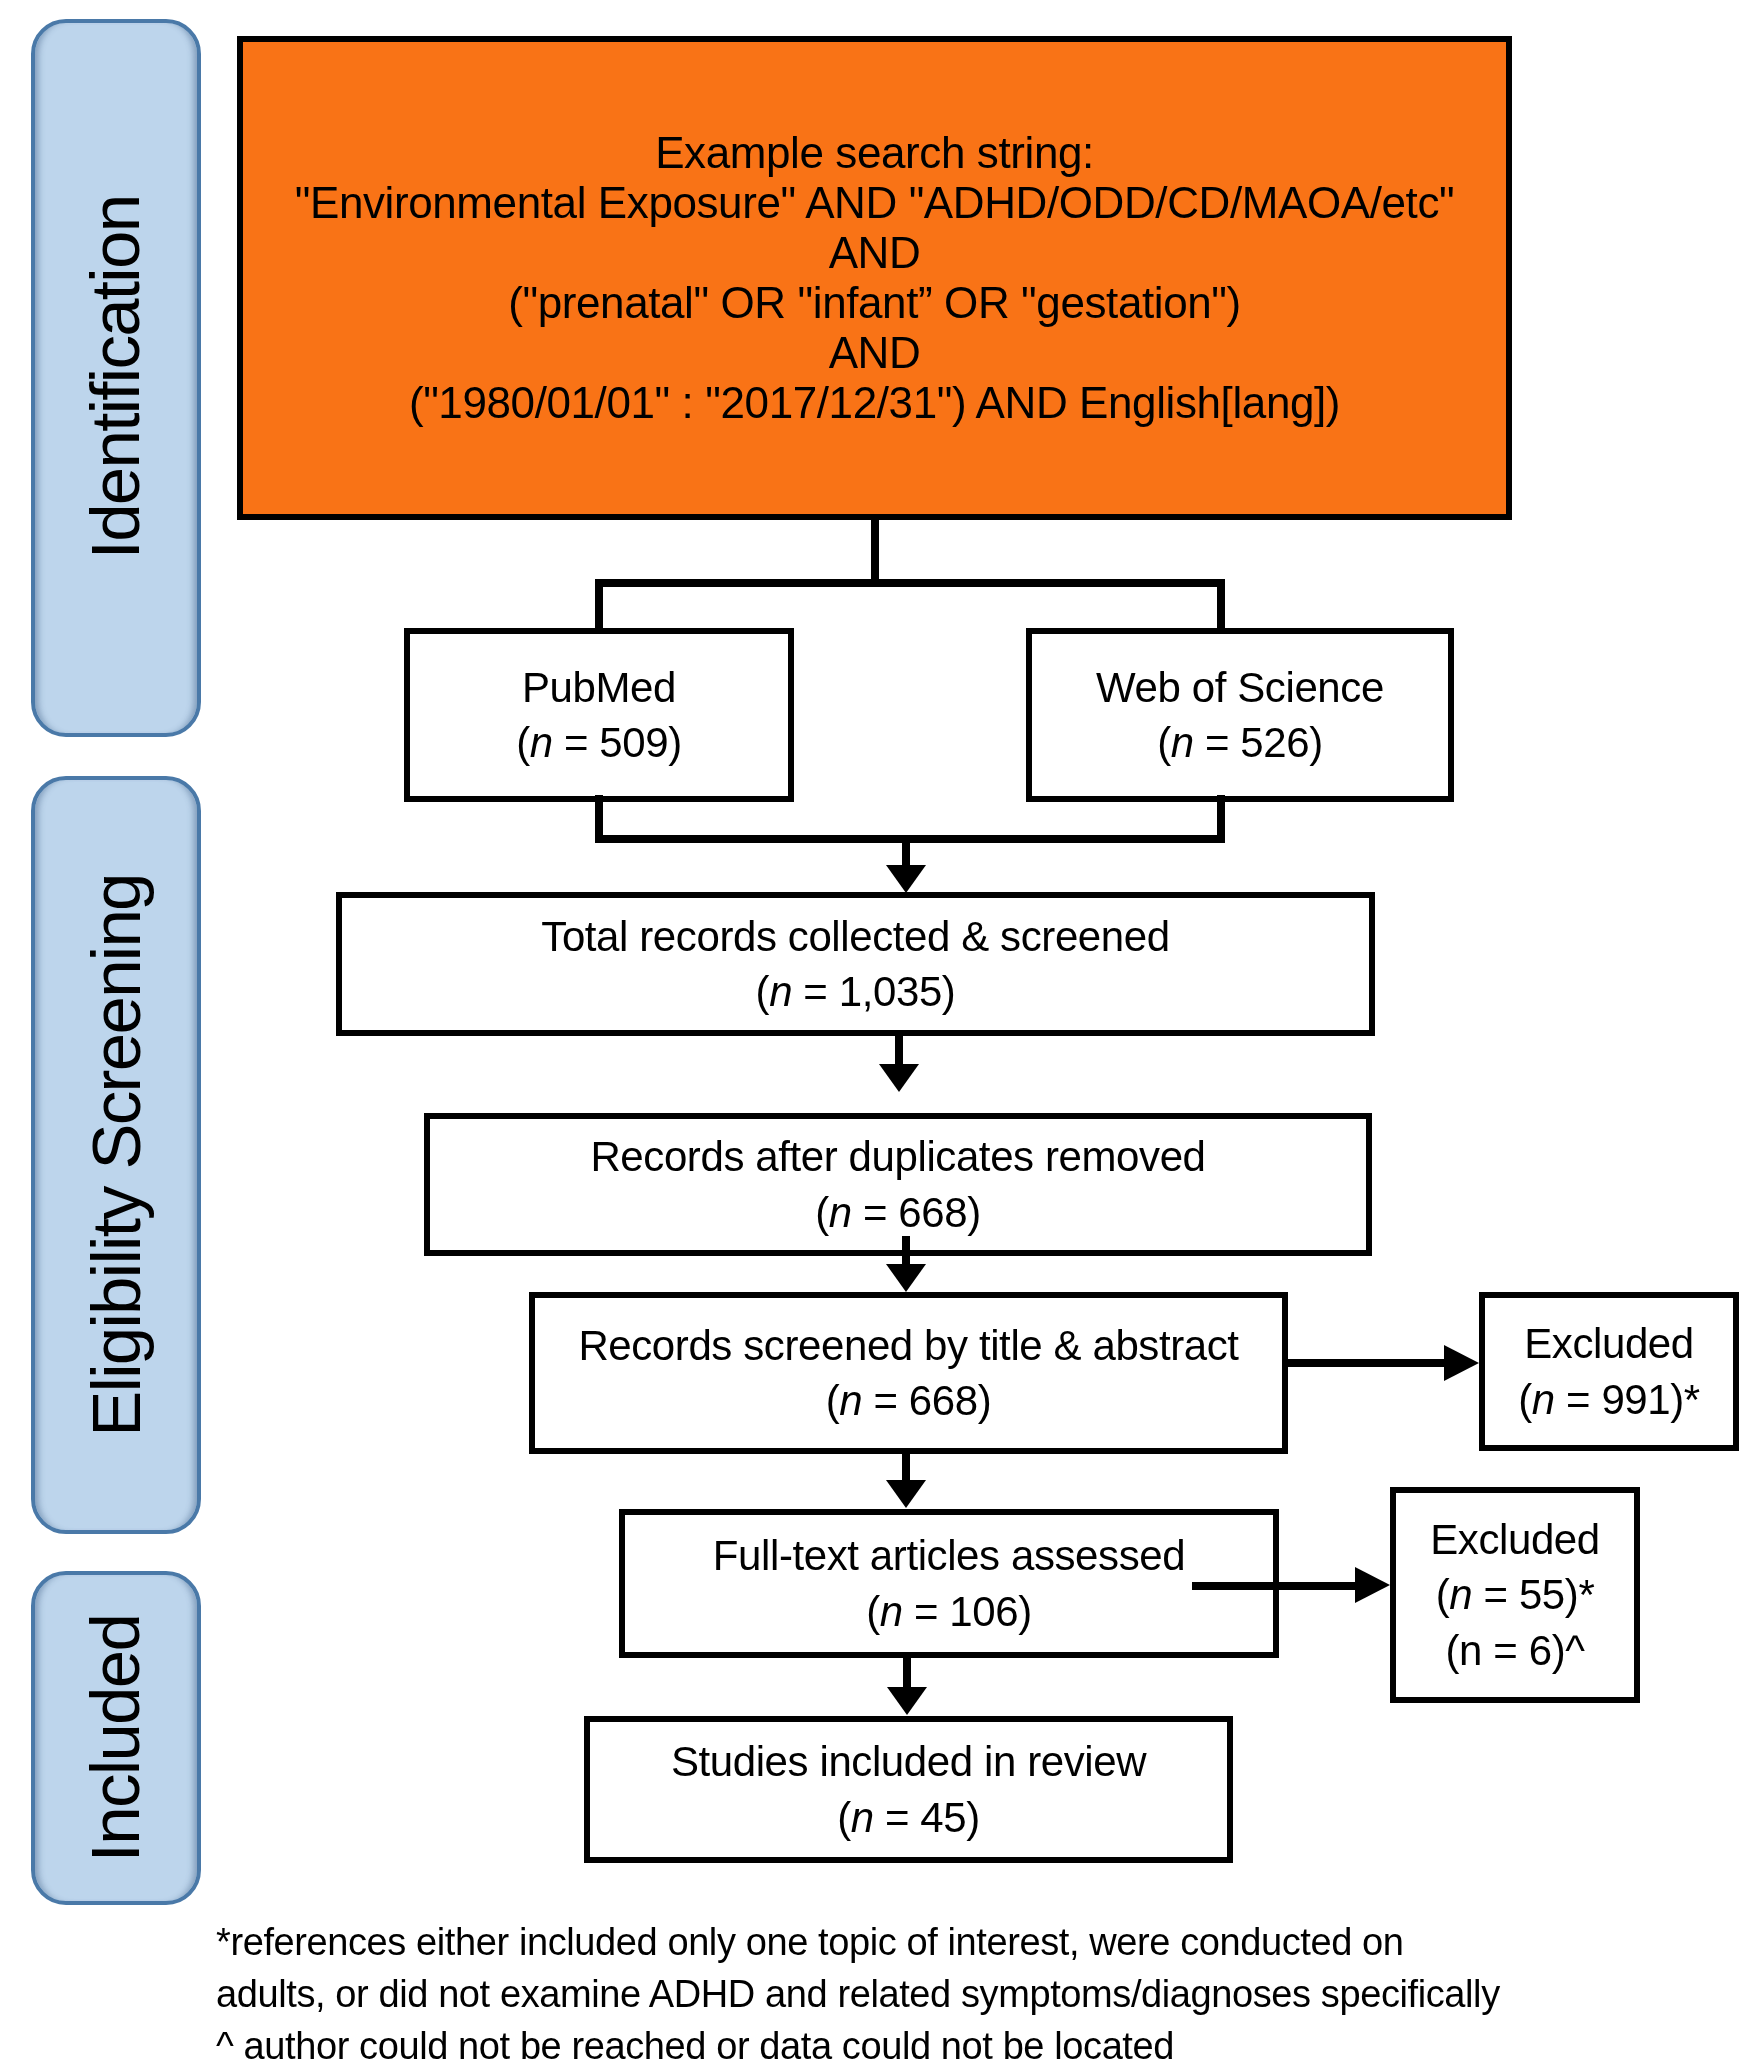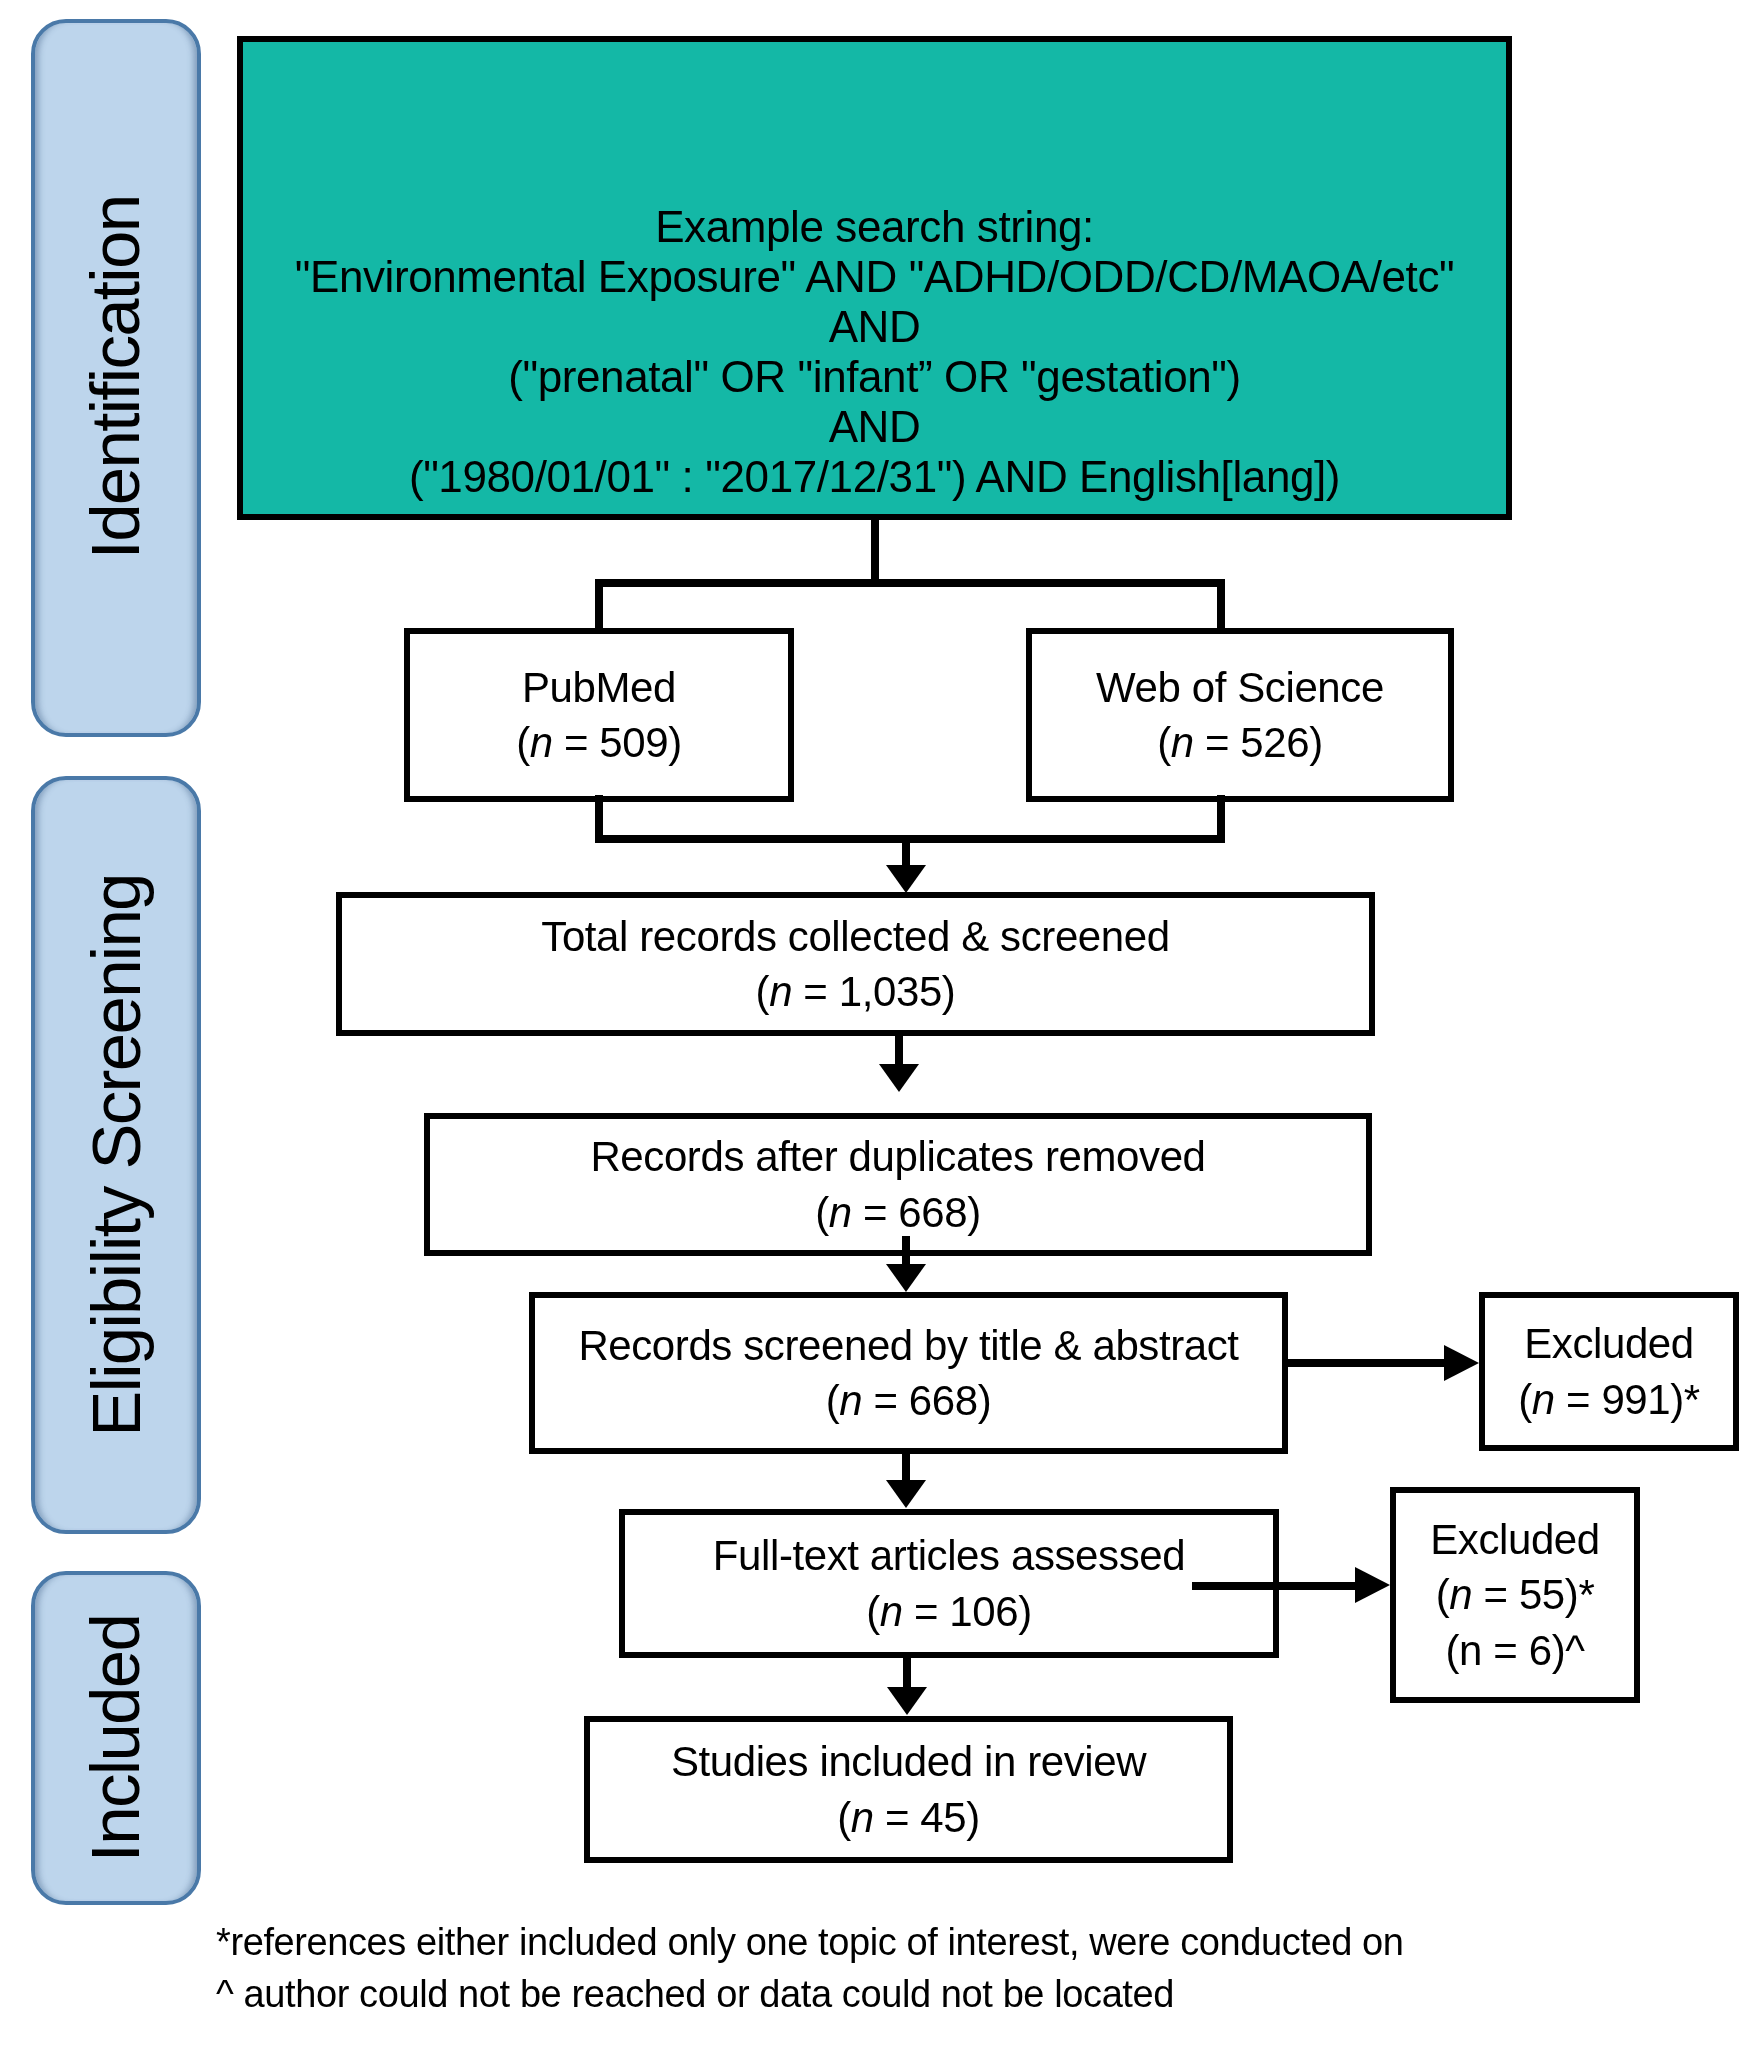--- a/index.html
+++ b/index.html
@@ -20,22 +20,22 @@
   }
   
   .fbox{
     position:absolute;background:#fff;border:6.7px solid #000;box-sizing:border-box;
     display:flex;flex-direction:column;align-items:center;justify-content:center;
     text-align:center;font-size:42px;letter-spacing:-0.4px;line-height:1.12;row-gap:15px;gap:8px;
   }
   .fbox .cnt i{font-style:italic;}
   
   .searchbox{
-    position:absolute;background:#14b8a6;border:6.7px solid #000;box-sizing:border-box;
-    display:flex;flex-direction:column;justify-content:flex-end;
+    position:absolute;background:#f97316;border:6.7px solid #000;box-sizing:border-box;
+    display:flex;flex-direction:column;justify-content:center;
     text-align:center;font-size:44px;letter-spacing:-0.4px;padding:11.7px 17px;
   }
   
   .line{position:absolute;background:#000;}
   .ah-down{position:absolute;width:0;height:0;
     border-left:20px solid transparent;border-right:20px solid transparent;border-top:28.5px solid #000;}
   .ah-right{position:absolute;width:0;height:0;
     border-top:18.5px solid transparent;border-bottom:18.5px solid transparent;border-left:35px solid #000;}
   
   .footnotes{
@@ -136,17 +136,18 @@
   <div class="line" style="left:903px;top:1657px;width:8.4px;height:34px"></div>
   <div class="ah-down" style="left:887px;top:1687px"></div>
 
   <div class="fbox" style="left:584px;top:1716px;width:649px;height:147px">
     <div>Studies included in review</div>
     <div class="cnt"><span>(</span><i>n</i><span> = 45)</span></div>
   </div>
 
   <div class="footnotes">
     <div>*references either included only one topic of interest, were conducted on</div>
+    <div>adults, or did not examine ADHD and related symptoms/diagnoses specifically</div>
     <div>^ author could not be reached or data could not be located</div>
   </div>
 
 </div>
 
 
 </body></html>

